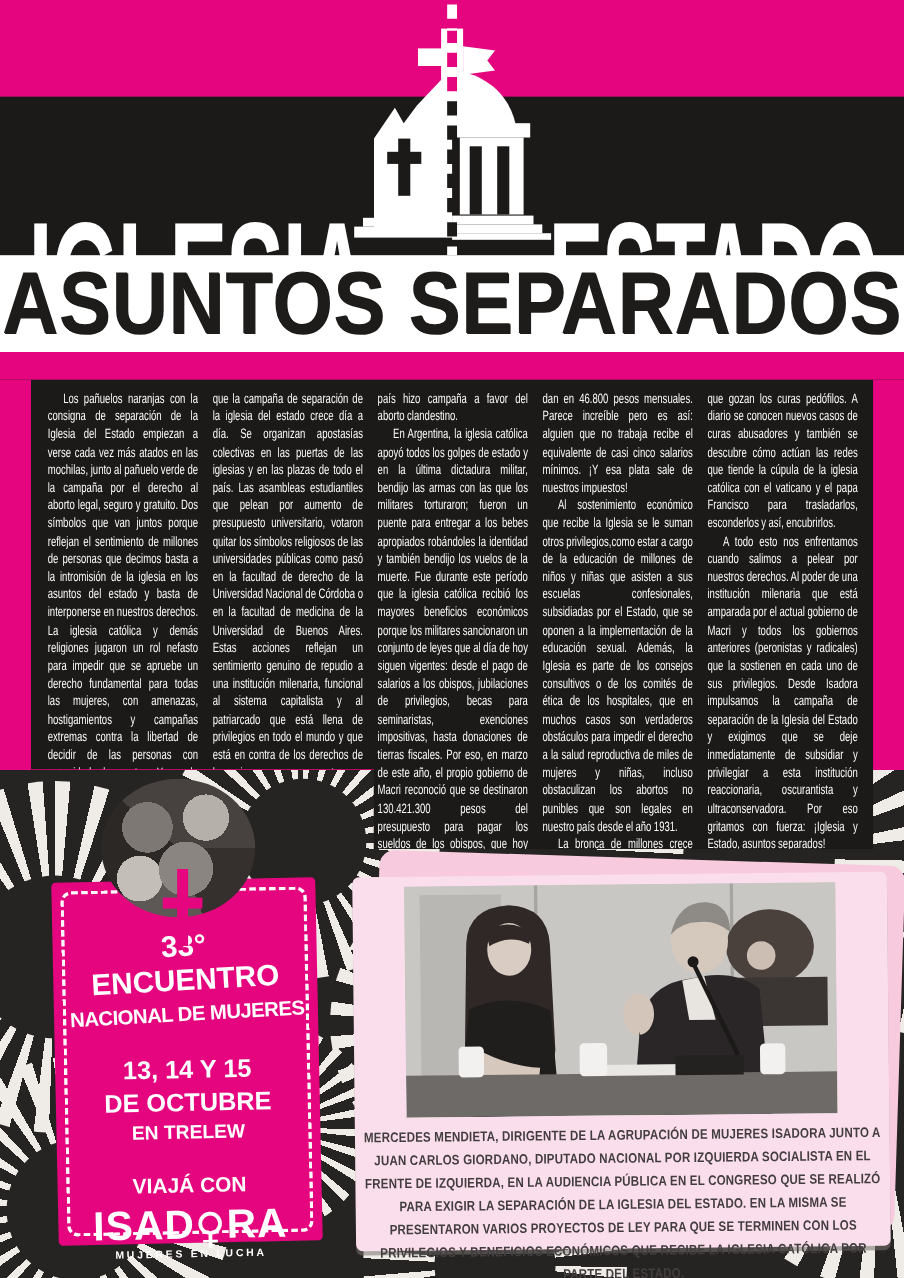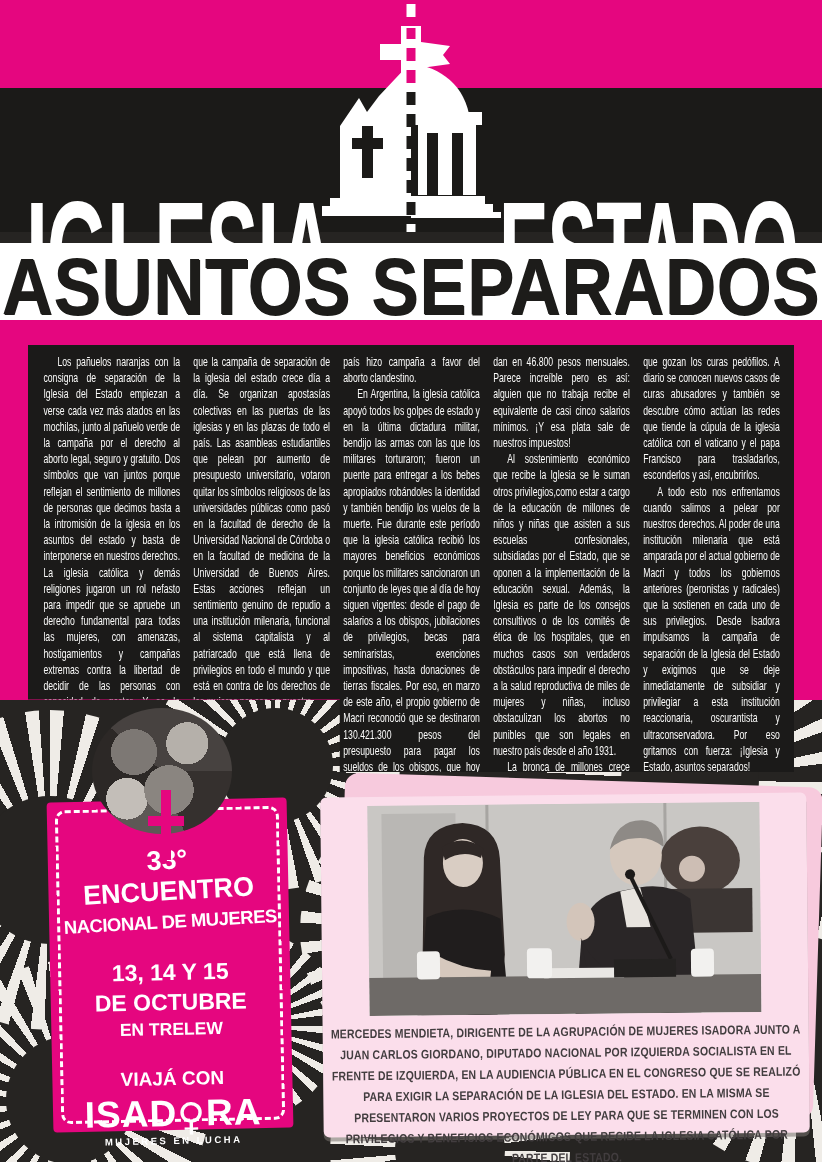--- a/index.html
+++ b/index.html
@@ -2,21 +2,21 @@
 <html lang="es"><head>
 <meta charset="utf-8">
 <style>
   html,body{margin:0;padding:0;}
   body{width:822px;height:1162px;position:relative;overflow:hidden;
        font-family:"Liberation Sans",sans-serif;background:#262422;}
 
   
   .band-pink-top{position:absolute;left:0;top:0;width:822px;height:88px;background:#e5067f;}
   .band-black{position:absolute;left:0;top:88px;width:822px;height:144px;background:#1b1a18;}
-  .band-white{position:absolute;left:0;top:243px;width:822px;height:88px;background:#ffffff;
+  .band-white{position:absolute;left:0;top:232px;width:822px;height:88px;background:#ffffff;
               display:flex;align-items:center;justify-content:center;}
   .band-pink-strip{position:absolute;left:0;top:320px;width:822px;height:25px;background:#e5067f;}
 
   .headline{position:absolute;top:97px;color:#fff;font-weight:bold;font-size:146px;line-height:138px;
             letter-spacing:-2px;white-space:nowrap;}
   .headline.left{left:26px;transform:scaleX(.54);transform-origin:left top;}
   .headline.right{right:24px;transform:scaleX(.51);transform-origin:right top;}
 
   .subtitle{display:inline-block;color:#1d1c1a;font-weight:bold;font-size:80px;letter-spacing:1px;
             transform:scaleX(.88);white-space:nowrap;

